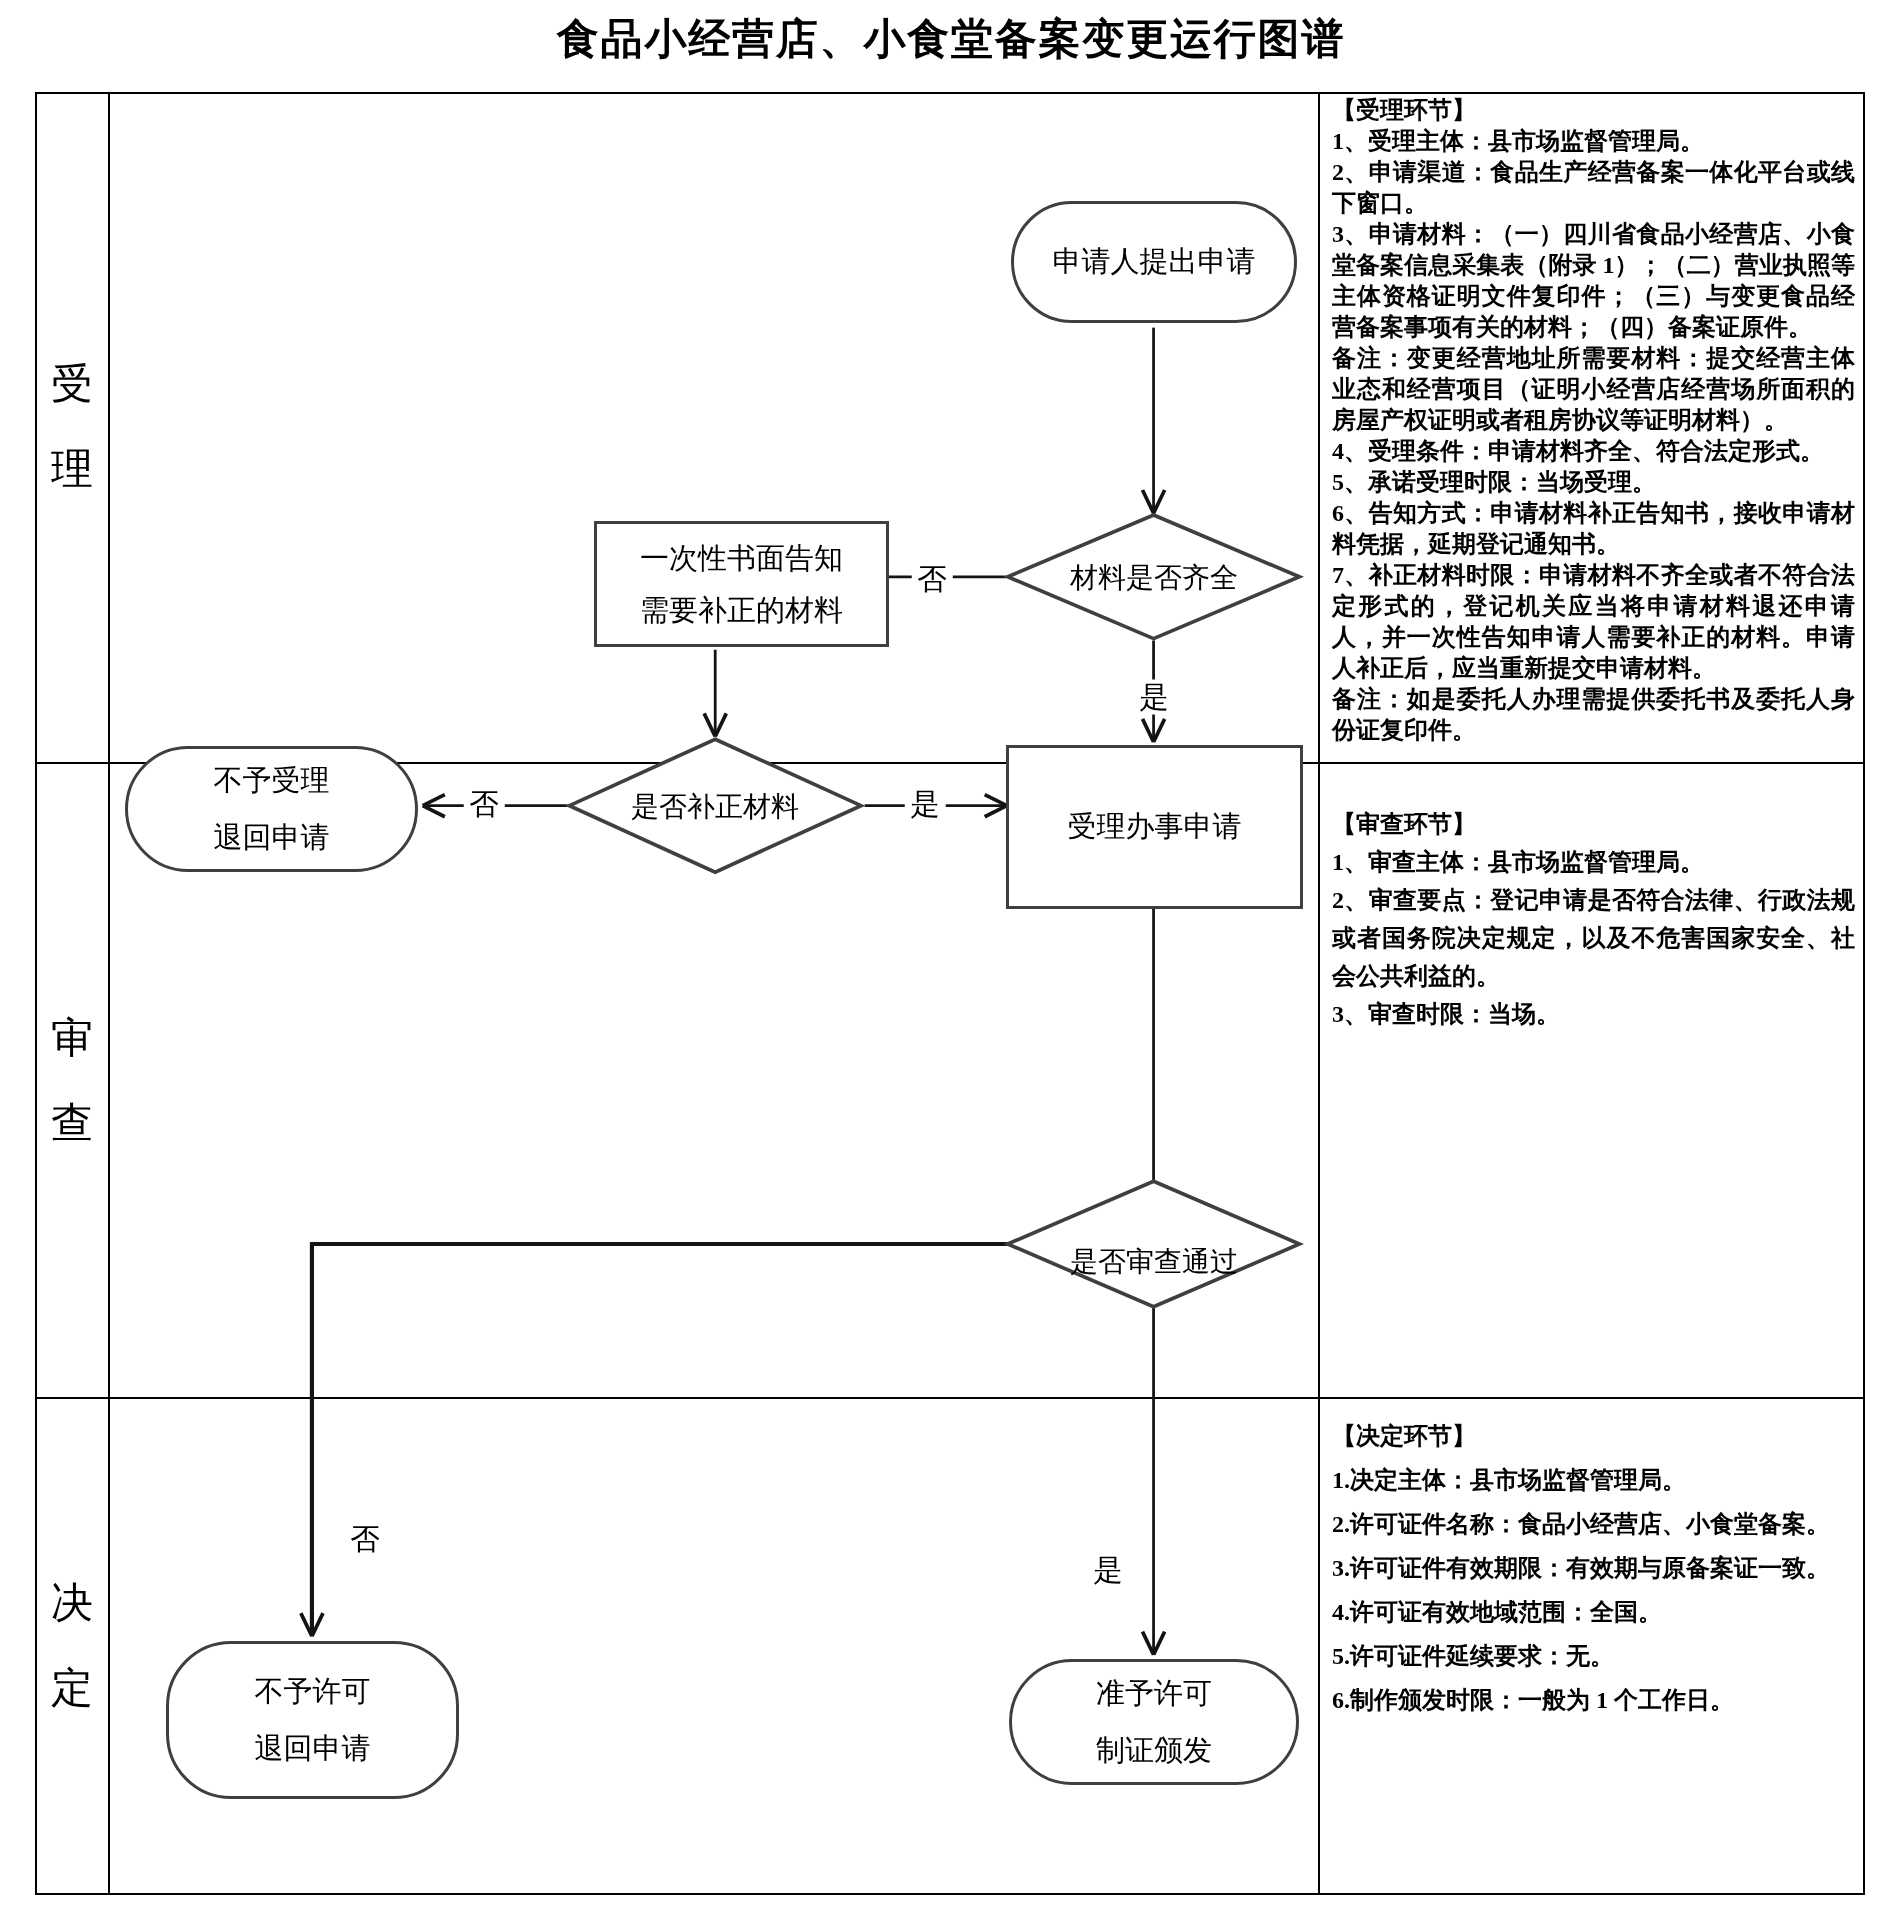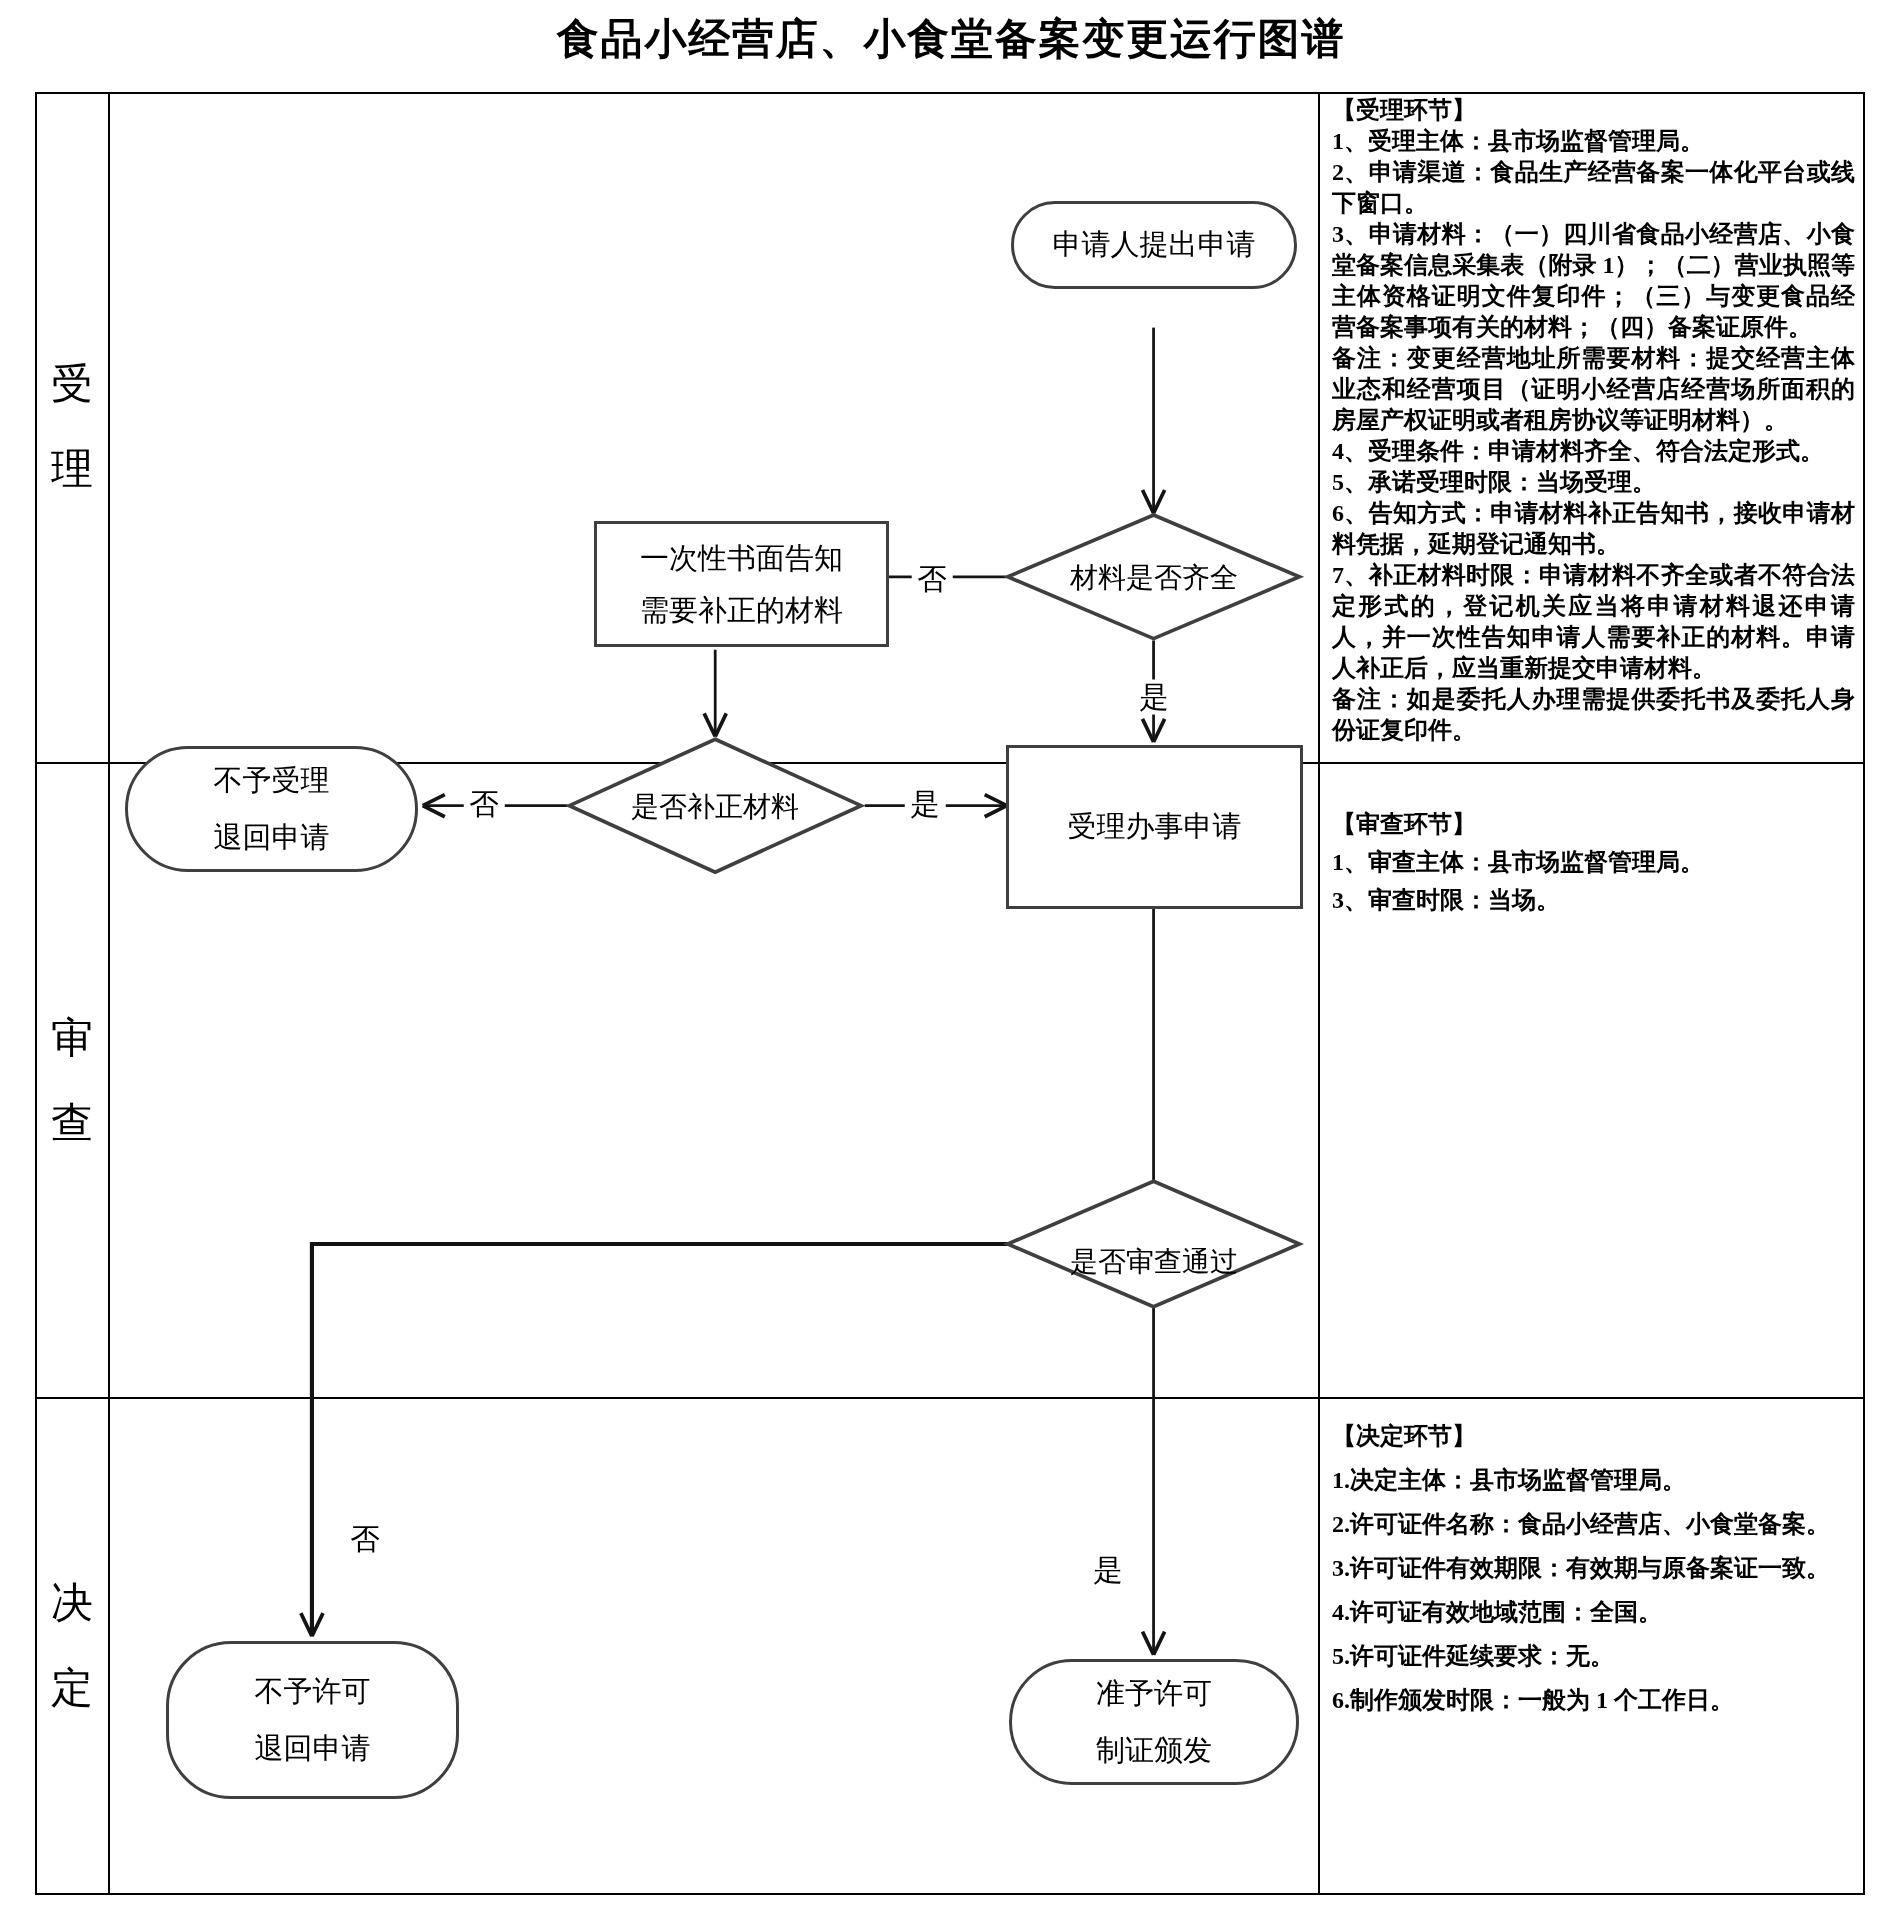--- a/index.html
+++ b/index.html
@@ -75,21 +75,21 @@
       <line x1="1250" y1="1417" x2="1250" y2="1792"></line>
       <path d="M1238 1768 L1250 1793 M1262 1768 L1250 1793" stroke-width="4"></path>
     </g>
     <g fill="#ffffff" stroke="#3f3f3f" stroke-width="4">
       <polygon points="1250,558 1408,625 1250,692 1092,625"></polygon>
       <polygon points="775,801 933,873 775,945 617,873"></polygon>
       <polygon points="1250,1280 1408,1348 1250,1416 1092,1348"></polygon>
     </g>
   </svg>
 
-  <div class="node stadium" style="left:1011px;top:201px;width:286px;height:88px;">
+  <div class="node stadium" style="left:1011px;top:201px;width:286px;height:122px;">
     <div>申请人提出申请</div>
   </div>
 
   <div class="node" style="left:594px;top:521px;width:295px;height:126px;">
     <div class="rect1line">一次性书面告知</div>
     <div class="rect1line">需要补正的材料</div>
   </div>
 
   <div class="node stadium" style="left:125px;top:746px;width:293px;height:126px;">
     <div class="l2">不予受理</div>
@@ -130,20 +130,21 @@
     <div>4、受理条件：申请材料齐全、符合法定形式。</div>
     <div>5、承诺受理时限：当场受理。</div>
     <div>6、告知方式：申请材料补正告知书，接收申请材料凭据，延期登记通知书。</div>
     <div>7、补正材料时限：申请材料不齐全或者不符合法定形式的，登记机关应当将申请材料退还申请人，并一次性告知申请人需要补正的材料。申请人补正后，应当重新提交申请材料。</div>
     <div>备注：如是委托人办理需提供委托书及委托人身份证复印件。</div>
   </div>
 
   <div class="notes nb2" style="top:805px;">
     <div>【审查环节】</div>
     <div>1、审查主体：县市场监督管理局。</div>
+    <div>2、审查要点：登记申请是否符合法律、行政法规或者国务院决定规定，以及不危害国家安全、社会公共利益的。</div>
     <div>3、审查时限：当场。</div>
   </div>
 
   <div class="notes nb3" style="top:1414px;">
     <div>【决定环节】</div>
     <div>1.决定主体：县市场监督管理局。</div>
     <div>2.许可证件名称：食品小经营店、小食堂备案。</div>
     <div>3.许可证件有效期限：有效期与原备案证一致。</div>
     <div>4.许可证有效地域范围：全国。</div>
     <div>5.许可证件延续要求：无。</div>

